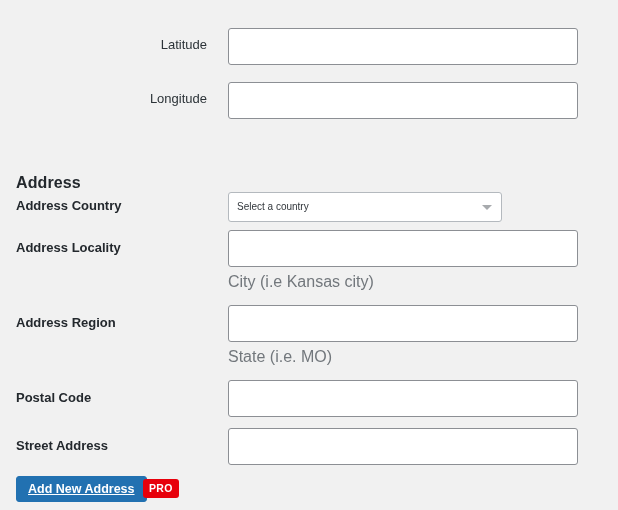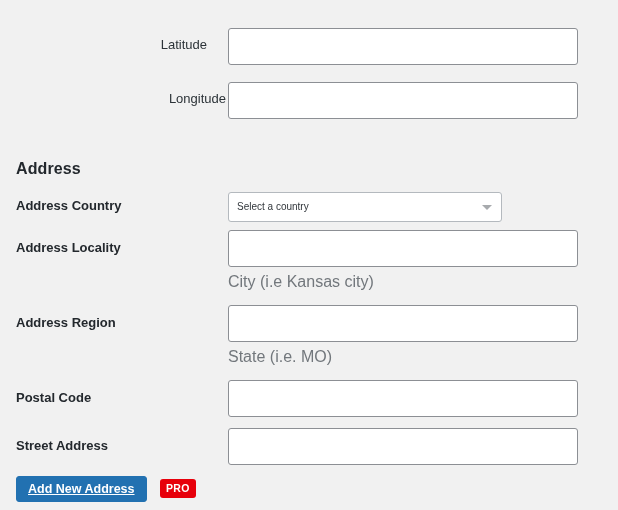--- a/index.html
+++ b/index.html
@@ -26,21 +26,21 @@
   .section-heading {
     position: absolute;
     left: 16px;
     font-size: 15px;
     font-weight: bold;
     color: #23282d;
     letter-spacing: 0.1px;
     white-space: nowrap;
   }
   #heading-geo { top: 2px; }
-  #heading-address { top: 160px; font-size: 16px; }
+  #heading-address { top: 174px; font-size: 16px; }
 
   
   .row {
     position: absolute;
     left: 0;
     width: 618px;
   }
 
   .label {
     position: absolute;
@@ -137,21 +137,21 @@
     font-size: 12.5px;
     font-weight: bold;
     line-height: 24px;
     cursor: pointer;
     white-space: nowrap;
     text-decoration: underline;
   }
 
   .pro-badge {
     position: absolute;
-    left: 160px;
+    left: 143px;
     top: 479px;
     height: 19px;
     box-sizing: border-box;
     padding: 0 6px;
     background: #e7000b;
     border-radius: 3px;
     color: #ffffff;
     font-size: 10.5px;
     font-weight: bold;
     line-height: 19px;
@@ -164,21 +164,21 @@
 
 <div class="page">
 
 
   <div class="row" style="top: 28px;">
     <div class="label label-right" style="top: 9px;">Latitude</div>
     <input class="text-input" type="text" style="top: 0px;" value="">
   </div>
 
   <div class="row" style="top: 82px;">
-    <div class="label label-right" style="top: 9px; padding-left: 19px;">Longitude</div>
+    <div class="label label-right" style="top: 9px;">Longitude</div>
     <input class="text-input" type="text" style="top: 0px;" value="">
   </div>
 
   <div class="section-heading" id="heading-address">Address</div>
 
   <div class="row" style="top: 192px;">
     <div class="label label-left" style="top: 6px;">Address Country</div>
     <div class="select-wrap">
       <div class="select-box"></div>
       <div class="select-value">Select a country</div>

